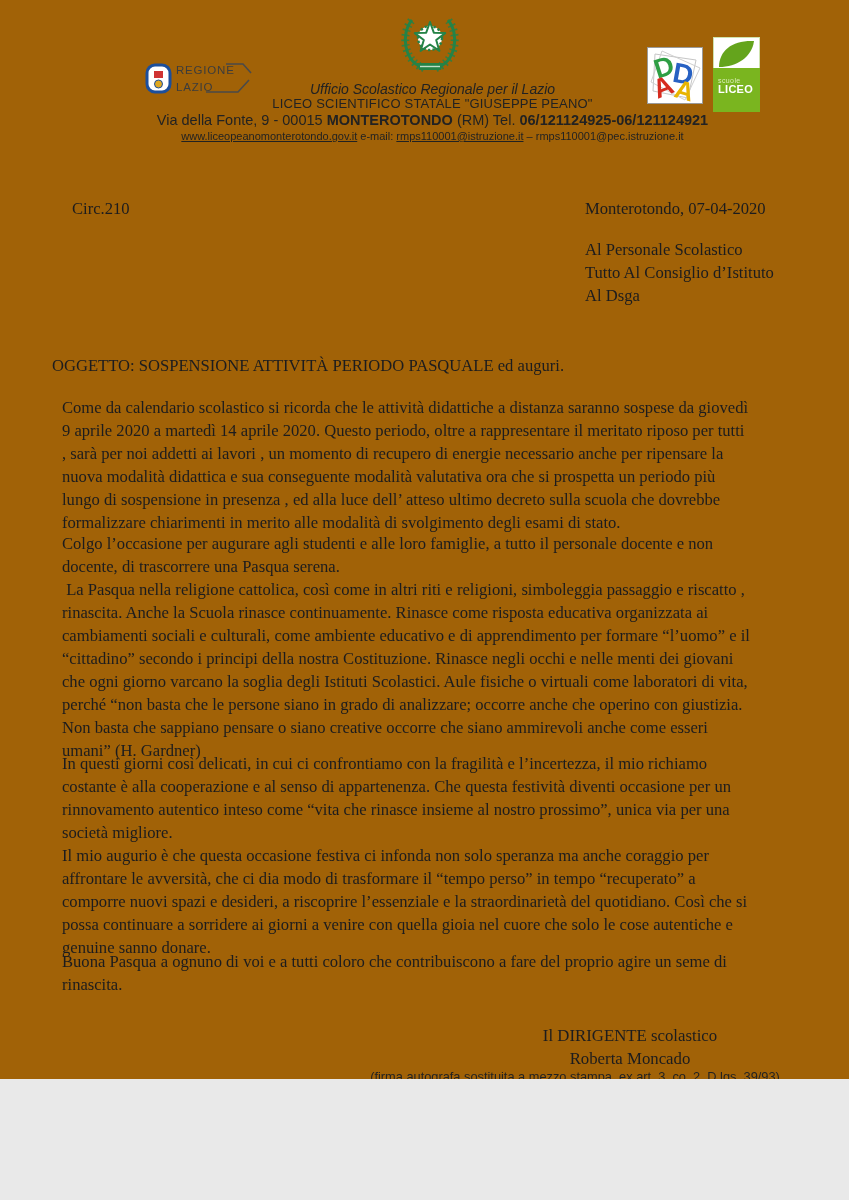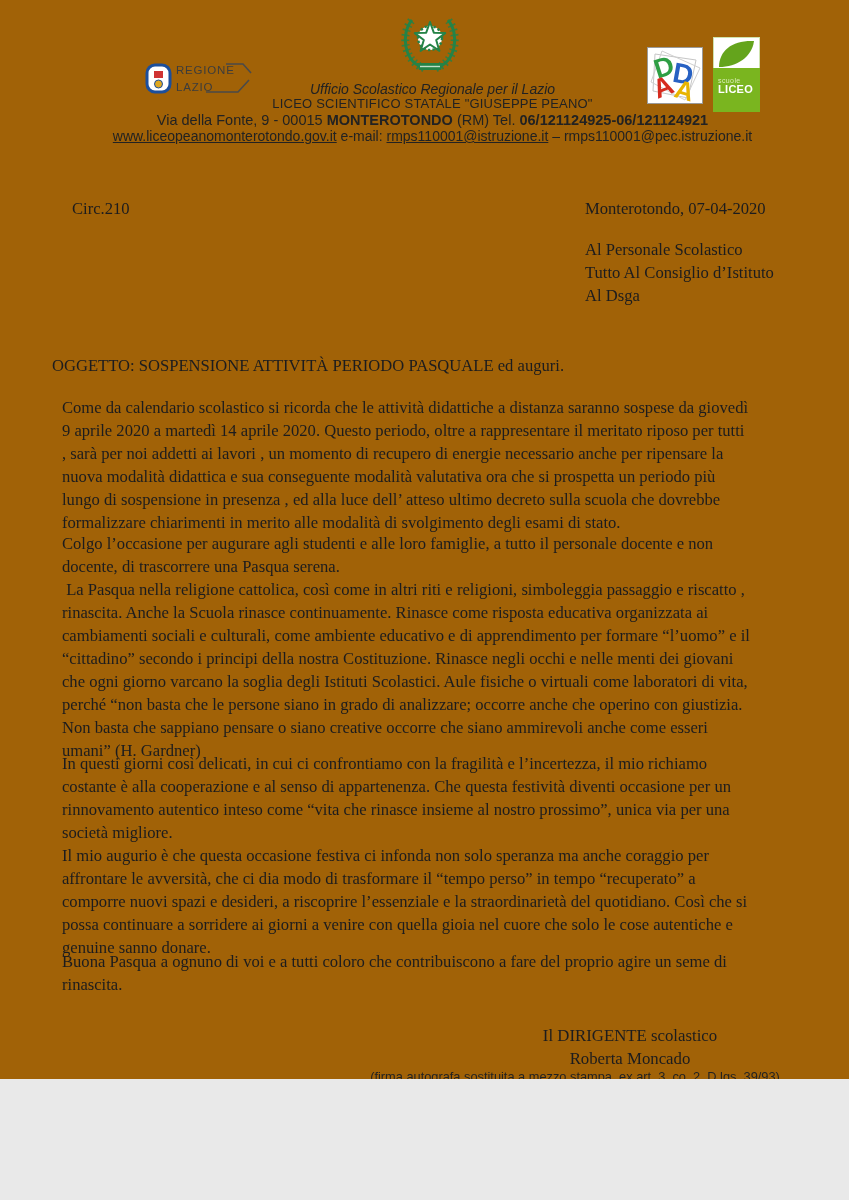--- a/index.html
+++ b/index.html
@@ -26,21 +26,21 @@
   .green-green { font-size:11px; font-weight:bold; color:#ffffff; letter-spacing:.3px; }
 
   .header-text {
     position:absolute; left:16px; right:0; top:82px; text-align:center;
     font-family:"Liberation Sans", sans-serif; color:#222;
   }
   .h-ministero { font-style:italic; font-size:13px; line-height:15px; }
   .h-ufficio   { font-style:italic; font-weight:normal; font-size:14px; line-height:15px; }
   .h-liceo     { font-size:13px; line-height:14px; letter-spacing:.2px; }
   .h-via       { font-size:14.5px; line-height:17px; margin-top:1px;text-align:center; }
-  .h-web       { font-size:14px; line-height:15px; }
+  .h-web       { font-size:11px; line-height:15px; }
   .h-codice    { font-size:14px; line-height:16px; }
   .u { text-decoration:underline; }
 
   
   .circ       { position:absolute; left:72px;  top:199px; font-size:16.6px; }
   .place-date { position:absolute; left:585px; top:199px; font-size:16.6px; }
   .recipients { position:absolute; left:585px; top:238px; font-size:16.6px; line-height:23px; }
   .subject    { position:absolute; left:52px;  top:356px; font-size:16.6px; }
   .para {
     position:absolute; left:62px; font-size:16.6px; line-height:23px;

